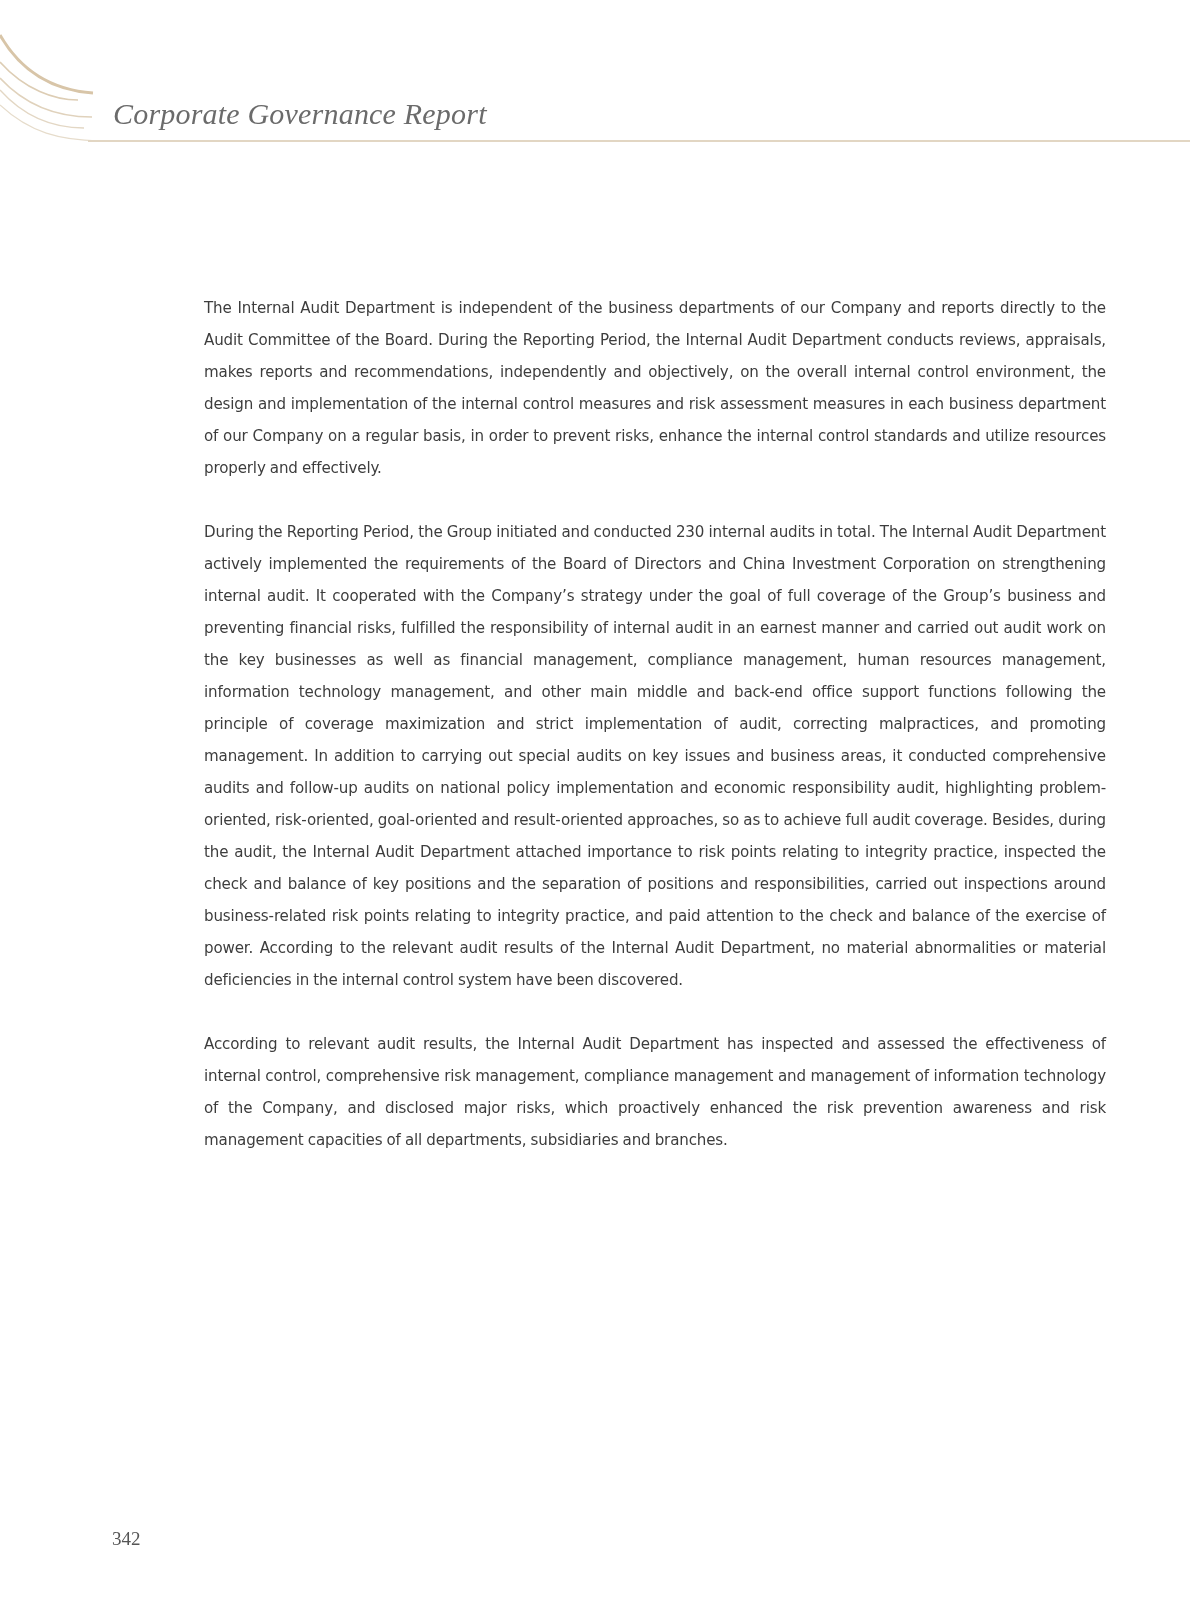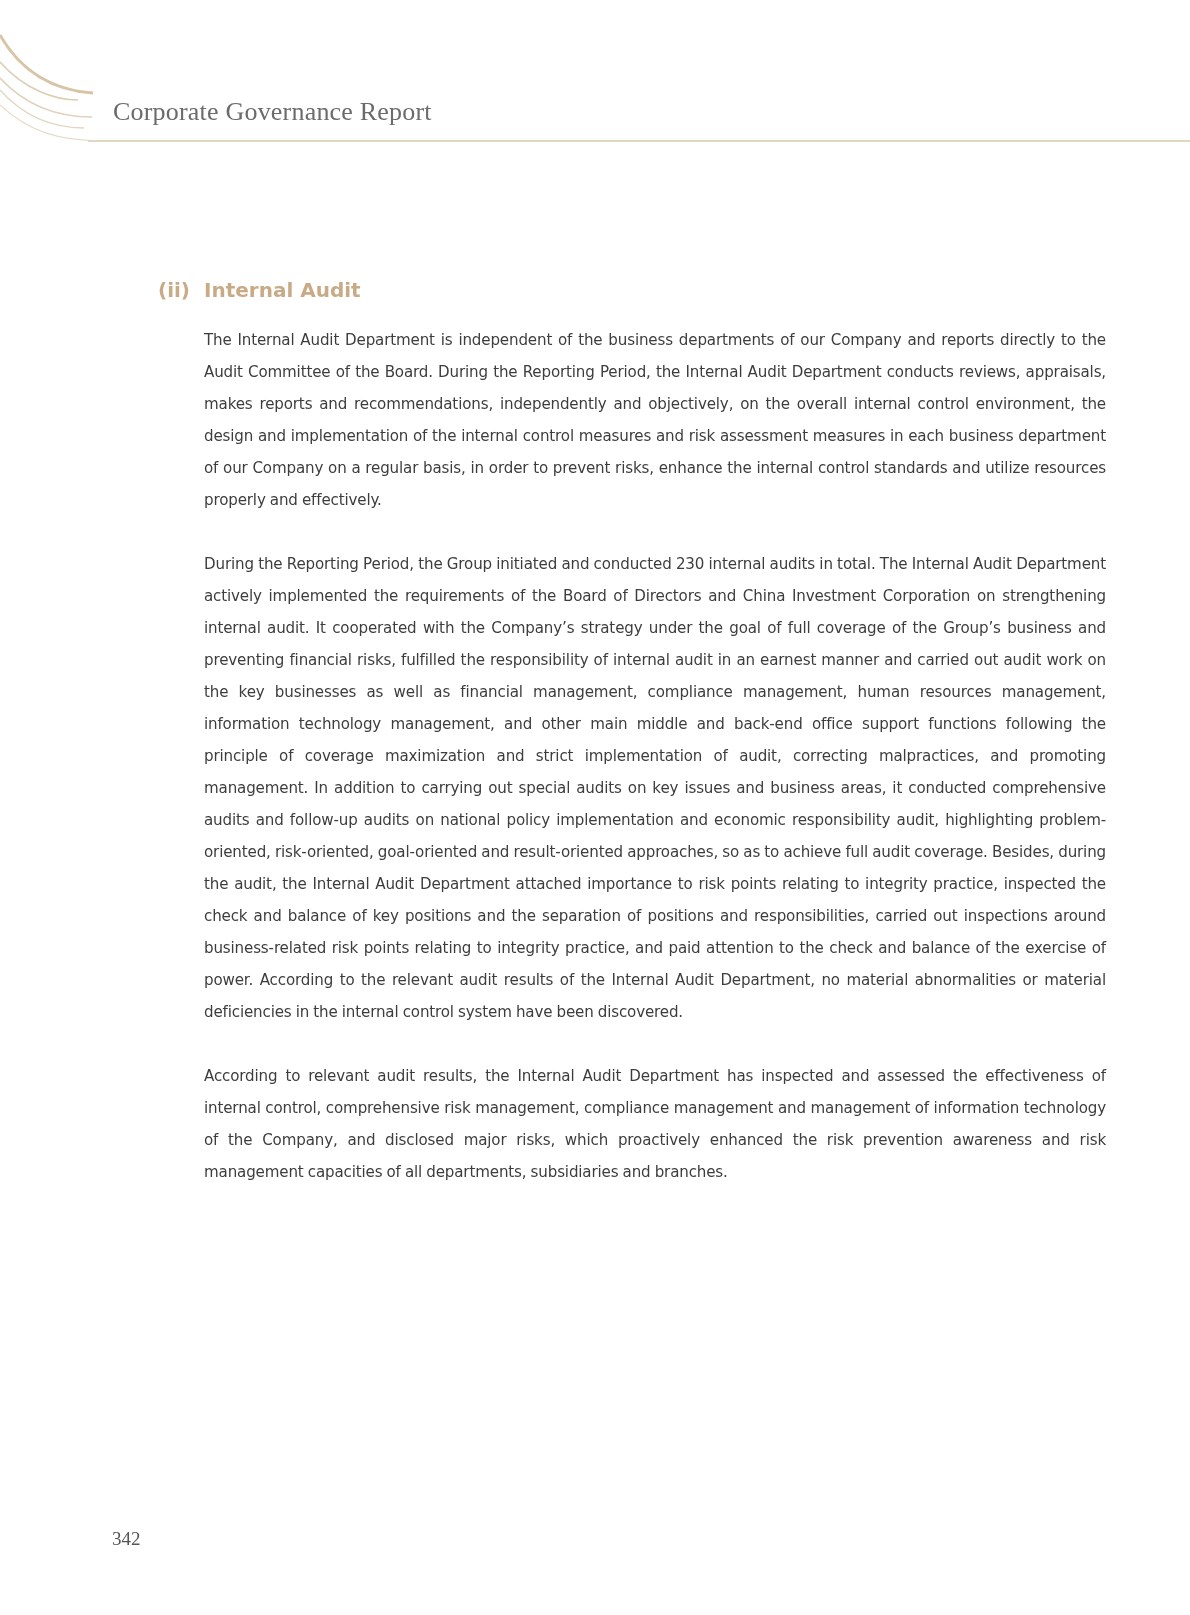--- a/index.html
+++ b/index.html
@@ -18,24 +18,25 @@
       left: 0;
       top: 0;
       width: 120px;
       height: 150px;
     }
     .header-title {
       position: absolute;
       left: 113px;
       top: 97px;
       font-family: "Liberation Serif", "DejaVu Serif", serif;
-      font-size: 26px;
+      font-size: 30px;
       color: #6b6b6b;
       letter-spacing: 0.2px;
       white-space: nowrap;
+      font-style: italic;
     }
     .header-rule {
       position: absolute;
       left: 88px;
       top: 140px;
       width: 1102px;
       height: 2px;
       background: #e2d6c3;
     }
     .section {
@@ -90,24 +91,20 @@
   <path d="M0 62 C 25 90, 55 100, 78 100" fill="none" stroke="#ddcdb4" stroke-width="1.6"></path>
   <path d="M0 78 C 25 105, 55 117, 92 117" fill="none" stroke="#e0d2bc" stroke-width="1.6"></path>
   <path d="M0 90 C 25 118, 55 128, 84 128" fill="none" stroke="#e3d7c4" stroke-width="1.4"></path>
   <path d="M0 105 C 30 133, 60 140, 100 141" fill="none" stroke="#e6dccb" stroke-width="1.2"></path>
 </svg>
 
 <div class="header-title">Corporate Governance Report</div>
 <div class="header-rule"></div>
 
 <div class="section">
-  <h2 class="section-heading">
-    <span class="section-num">(ii)</span>
-    <span>Internal Audit</span>
-  </h2>
   <div class="body-text">
     <p>The Internal Audit Department is independent of the business departments of our Company and reports directly to the Audit Committee of the Board. During the Reporting Period, the Internal Audit Department conducts reviews, appraisals, makes reports and recommendations, independently and objectively, on the overall internal control environment, the design and implementation of the internal control measures and risk assessment measures in each business department of our Company on a regular basis, in order to prevent risks, enhance the internal control standards and utilize resources properly and effectively.</p>
     <p>During the Reporting Period, the Group initiated and conducted 230 internal audits in total. The Internal Audit Department actively implemented the requirements of the Board of Directors and China Investment Corporation on strengthening internal audit. It cooperated with the Company’s strategy under the goal of full coverage of the Group’s business and preventing financial risks, fulfilled the responsibility of internal audit in an earnest manner and carried out audit work on the key businesses as well as financial management, compliance management, human resources management, information technology management, and other main middle and back-end office support functions following the principle of coverage maximization and strict implementation of audit, correcting malpractices, and promoting management. In addition to carrying out special audits on key issues and business areas, it conducted comprehensive audits and follow-up audits on national policy implementation and economic responsibility audit, highlighting problem-oriented, risk-oriented, goal-oriented and result-oriented approaches, so as to achieve full audit coverage. Besides, during the audit, the Internal Audit Department attached importance to risk points relating to integrity practice, inspected the check and balance of key positions and the separation of positions and responsibilities, carried out inspections around business-related risk points relating to integrity practice, and paid attention to the check and balance of the exercise of power. According to the relevant audit results of the Internal Audit Department, no material abnormalities or material deficiencies in the internal control system have been discovered.</p>
     <p>According to relevant audit results, the Internal Audit Department has inspected and assessed the effectiveness of internal control, comprehensive risk management, compliance management and management of information technology of the Company, and disclosed major risks, which proactively enhanced the risk prevention awareness and risk management capacities of all departments, subsidiaries and branches.</p>
   </div>
 </div>
 
 <div class="page-number">342</div>
 
 </body></html>

